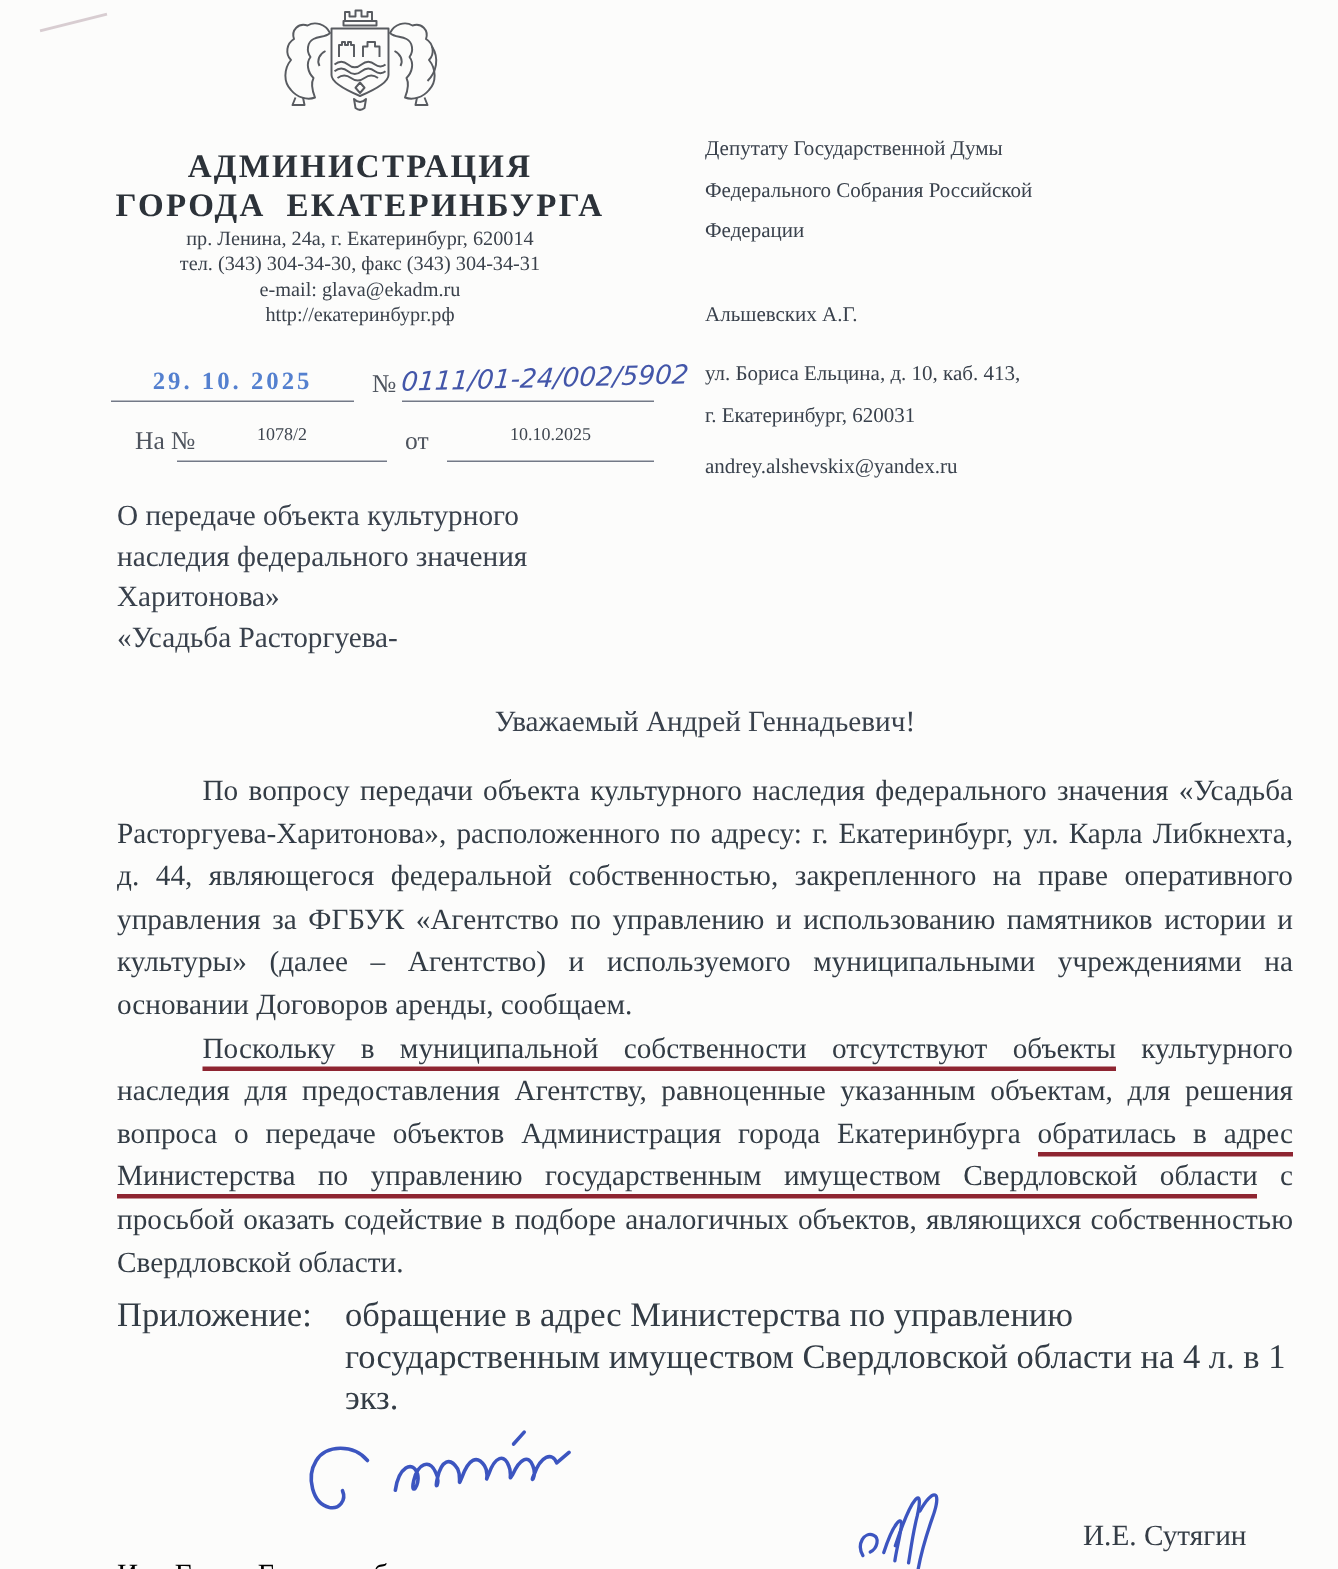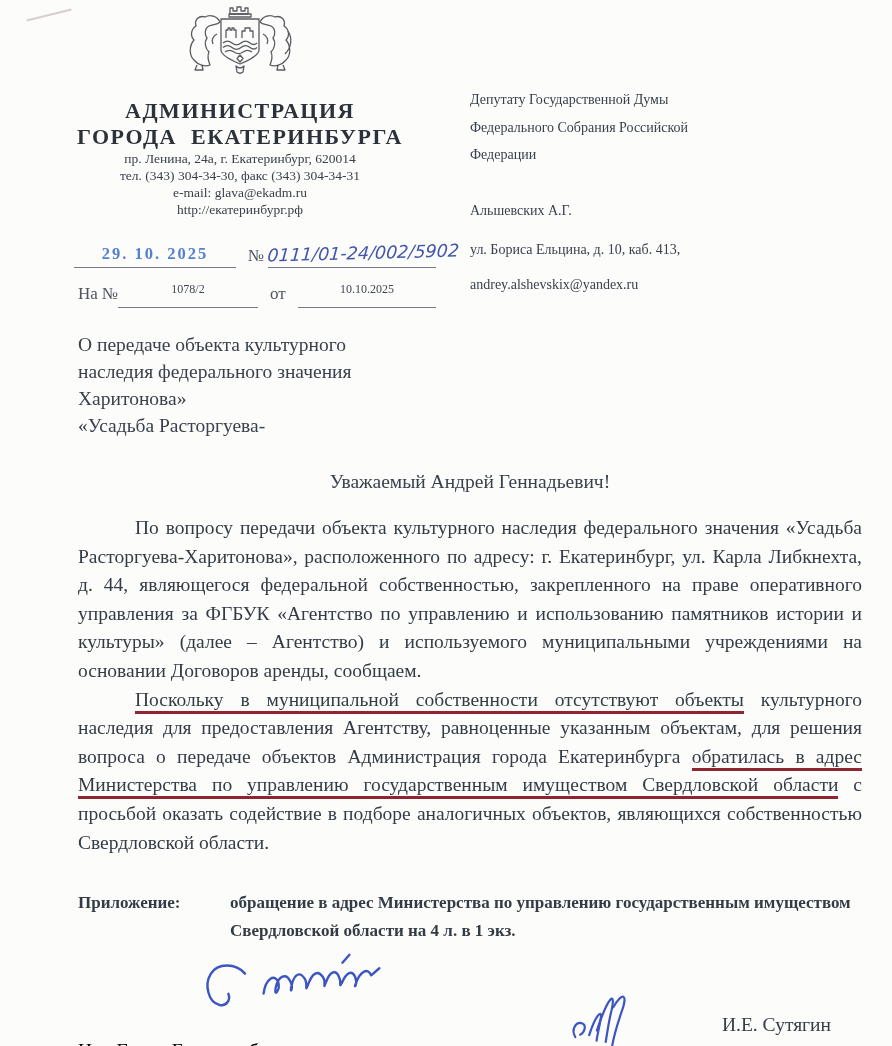--- a/index.html
+++ b/index.html
@@ -31,39 +31,39 @@
     font-size:16.5px; letter-spacing:2px; color:#5480cf;
     display:inline-block; padding-top:6px;
   }
   .num-label { position:absolute; left:174px; top:8px; }
   .num-field { left:194px; top:0; width:168px; }
   .handwritten-number {
     font-family:"DejaVu Sans", sans-serif; font-style:italic;
     font-size:17.5px; color:#4356a9; white-space:nowrap;
     display:inline-block; transform:skewX(-6deg) rotate(-1.5deg); padding-top:5px;
   }
-  .reply-label { position:absolute; left:4px; top:10px;text-align:center; }
+  .reply-label { position:absolute; left:16px; top:10px;text-align:center; }
   .reply-num-field { left:44px; top:4px; width:140px; }
   .from-label { position:absolute; left:196px; top:10px; }
   .reply-date-field { left:224px; top:4px; width:138px; }
   .field-value { font-size:12px; color:#3f4650; display:inline-block; padding-top:4px; }
   
   .subject { position:absolute; left:78px; top:331px; width:330px; font-size:19.5px; line-height:27px; color:#39414c; }
   
   .recipient { position:absolute; left:470px; top:86px; width:400px; font-size:14px; line-height:27.5px; color:#39414c; }
   .recipient .name { margin-top:28px; }
   .recipient .addr { margin-top:12px; }
   .recipient .email { margin-top:7px; font-family:"Liberation Serif", serif; }
   
   .salutation { position:absolute; left:78px; top:471px; width:784px; text-align:center; font-size:19.5px; color:#39414c; }
   .body-text { position:absolute; left:78px; top:514px; width:784px; }
   .body-text p { text-align:justify; text-indent:57px; font-size:19.5px; line-height:28.6px; color:#333c45; }
   .red-underline { border-bottom:3.5px solid #8e2531; padding-bottom:1px; }
   
-  .attachment { position:absolute; left:78px; top:889px; width:784px; display:flex; font-size:17px; line-height:27.5px; color:#333c45;font-weight:bold; }
+  .attachment { position:absolute; left:78px; top:863px; width:784px; display:flex; font-size:23px; line-height:27.5px; color:#333c45; }
   .attachment .label { width:152px; flex:none; }
   .attachment .text { width:632px; }
   
   .closing-svg { position:absolute; left:182px; top:946px; }
   .signer-position { position:absolute; left:78px; top:1014px; font-size:19.5px; color:#000000;margin-top:26px; }
   .signature-svg { position:absolute; left:566px; top:988px; }
   .signer-name { position:absolute; left:722px; top:1014px; font-size:19.5px; color:#353d46; }
   svg.ink { stroke:#3c55c0; fill:none; stroke-linecap:round; stroke-linejoin:round; }
   svg.arms { stroke:#585b60; fill:none; stroke-width:1.3; stroke-linejoin:round; }
 </style>
@@ -140,20 +140,21 @@
     <div>«Усадьба Расторгуева-</div>
   </div>
 
   <div class="recipient">
     <div>Депутату Государственной Думы</div>
     <div>Федерального Собрания Российской</div>
     <div>Федерации</div>
     <div class="name">Альшевских А.Г.</div>
     <div class="addr">
       <div>ул. Бориса Ельцина, д. 10, каб. 413,</div>
+      <div>г. Екатеринбург, 620031</div>
     </div>
     <div class="email">andrey.alshevskix@yandex.ru</div>
   </div>
 
   <div class="salutation">Уважаемый Андрей Геннадьевич!</div>
 
   <div class="body-text">
     <p>По вопросу передачи объекта культурного наследия федерального значения «Усадьба Расторгуева-Харитонова», расположенного по адресу: г. Екатеринбург, ул. Карла Либкнехта, д. 44, являющегося федеральной собственностью, закрепленного на праве оперативного управления за ФГБУК «Агентство по управлению и использованию памятников истории и культуры» (далее – Агентство) и используемого муниципальными учреждениями на основании Договоров аренды, сообщаем.</p>
     <p><span class="red-underline">Поскольку в муниципальной собственности отсутствуют объекты</span><span> культурного наследия для предоставления Агентству, равноценные указанным объектам, для решения вопроса о передаче объектов Администрация города Екатеринбурга </span><span class="red-underline">обратилась в адрес Министерства по управлению государственным имуществом Свердловской области</span><span> с просьбой оказать содействие в подборе аналогичных объектов, являющихся собственностью Свердловской области.</span></p>
   </div>

